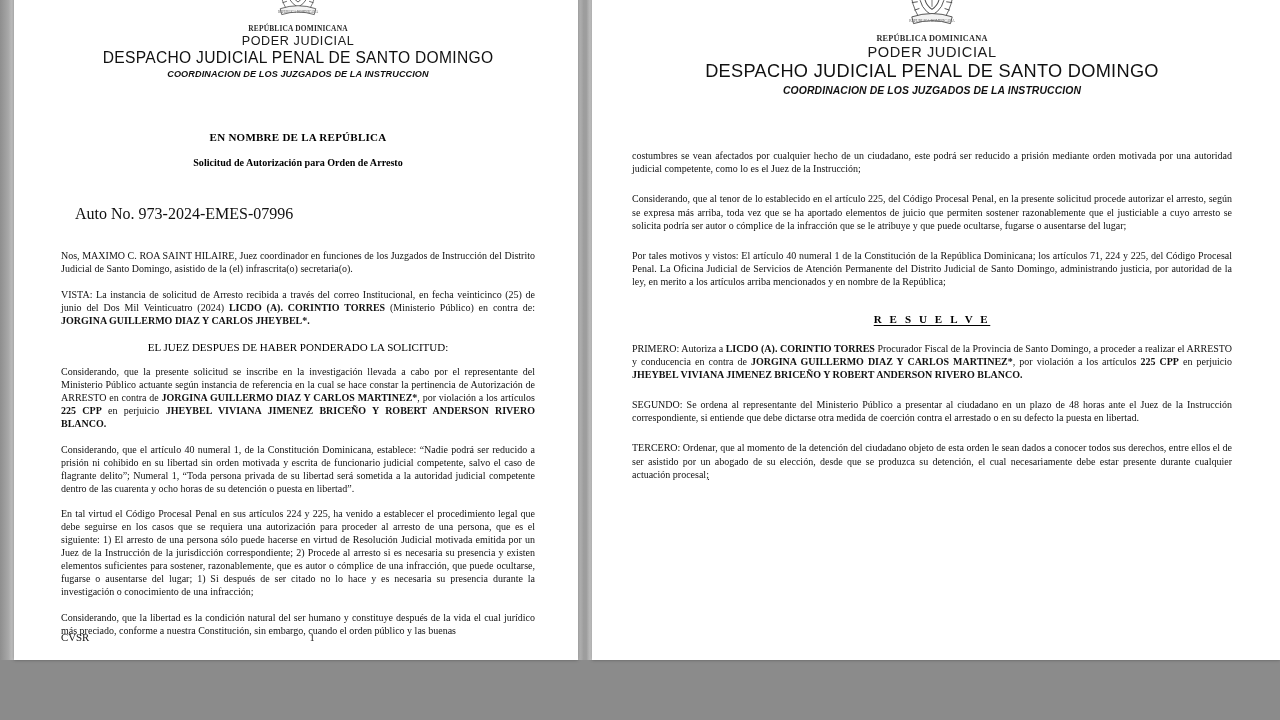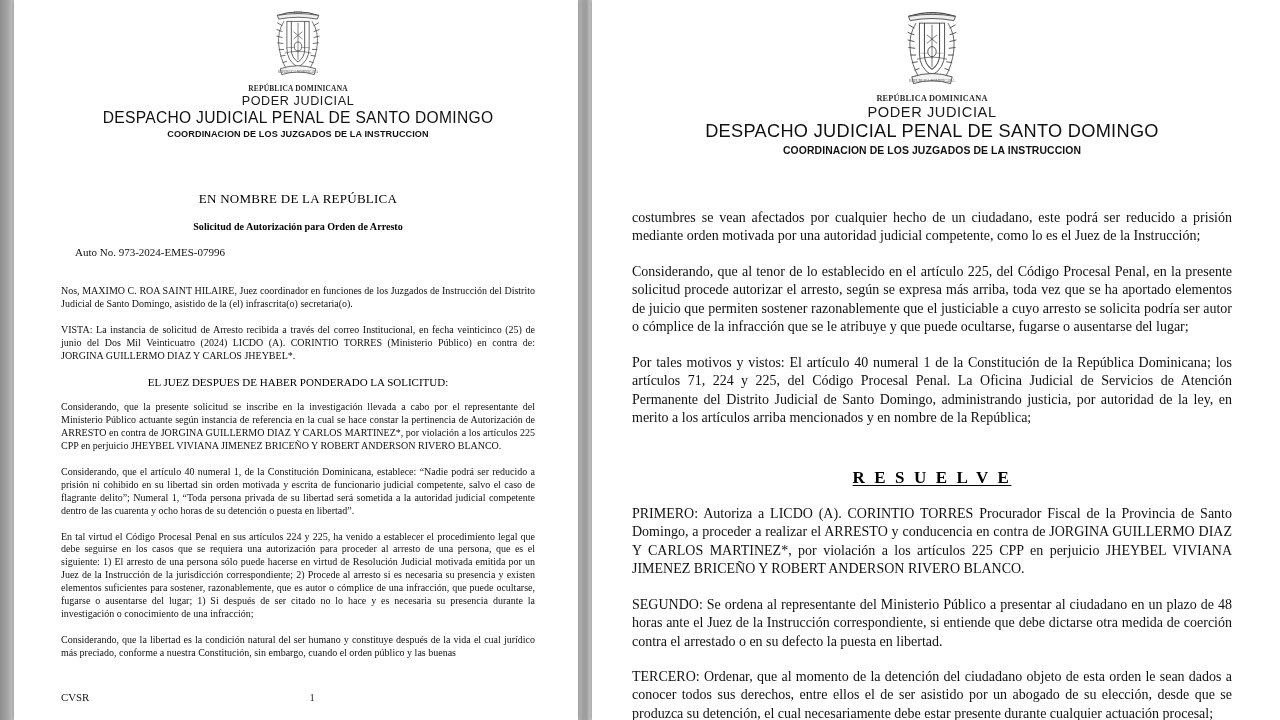--- a/index.html
+++ b/index.html
@@ -8,21 +8,21 @@
     width: 1280px; height: 720px;
     overflow: hidden;
     background: #8b8b8b;
     font-family: "Liberation Serif", serif;
   }
   #viewer {
     position: relative;
     width: 1280px; height: 600px;
     background: #a21caf;
     display: flex;
-    align-items: flex-start;
+    align-items: center;
   }
   .gutter-left {
     width: 14px; height: 720px;
     background: linear-gradient(to right, #8e8e8e 0%, #a8a8a8 60%, #c9c9c9 100%);
     flex: 0 0 14px;
   }
   .page {
     position: relative;
     background: #ffffff;
     height: 720px;
@@ -60,83 +60,84 @@
     color: #111;
     letter-spacing: 0.3px;
     white-space: nowrap;
   }
   .lh-coord {
     font-family: "Liberation Sans", sans-serif;
     font-weight: bold;
     color: #111;
     letter-spacing: 0.1px;
     white-space: nowrap;
+    font-style: italic;
   }
   
   .page-left .lh-rd   { font-size: 7.4px; }
   .page-left .lh-pj   { font-size: 12.6px; margin-top: 1px; }
   .page-left .lh-desp { font-size: 15.6px; margin-top: 1px; }
   .page-left .lh-coord{ font-size: 9.1px; margin-top: 2px; }
   
   .page-right .lh-rd   { font-size: 8.3px; }
   .page-right .lh-pj   { font-size: 14.6px; margin-top: 1px; }
   .page-right .lh-desp { font-size: 18.2px; margin-top: 1px; }
   .page-right .lh-coord{ font-size: 10.4px; margin-top: 3px; }
 
   
   .doc-title {
     text-align: center;
-    font-weight: normal;
-    font-size: 13px;
+    font-weight: bold;
+    font-size: 11px;
     letter-spacing: 0.25px;
     color: #000;
   }
   .doc-subtitle {
     text-align: center;
     font-weight: bold;
     font-size: 10.1px;
     margin-top: 14px;
     color: #000;
   }
   .auto-no {
-    font-size: 11px;
-    margin-top: 14px;
+    font-size: 16px;
+    margin-top: 37px;
     margin-left: 14px;
     color: #111;
     font-family: Liberation Serif, serif;
   }
   p.para {
     font-size: 10px;
     line-height: 1.29;
     text-align: justify;
     margin: 13px 0 0 0;
     color: #111;
     hyphens: none;
   }
   .page-right p.para {
-    font-size: 14px;
+    font-size: 10px;
     line-height: 1.32;
     margin: 17px 0 0 0;
   }
   .center-head {
     text-align: center;
     font-size: 11px;
     color: #000;
   }
   .resuelve {
     text-align: center;
     font-weight: bold;
-    font-size: 17px;
+    font-size: 11px;
     letter-spacing: 2.6px;
     text-decoration: underline;
     text-underline-offset: 2px;
-    margin-top: 40px;
-    color: #000;
-  }
-  b, strong { font-weight: normal; }
+    margin-top: 24px;
+    color: #000;
+  }
+  b, strong { font-weight: bold; }
   .u-under { text-decoration: underline; }
 
   .footer {
     position: absolute;
     left: 47px; right: 43px; bottom: 17px;
     display: flex;
     align-items: baseline;
     font-size: 10.8px;
     color: #111;
   }

